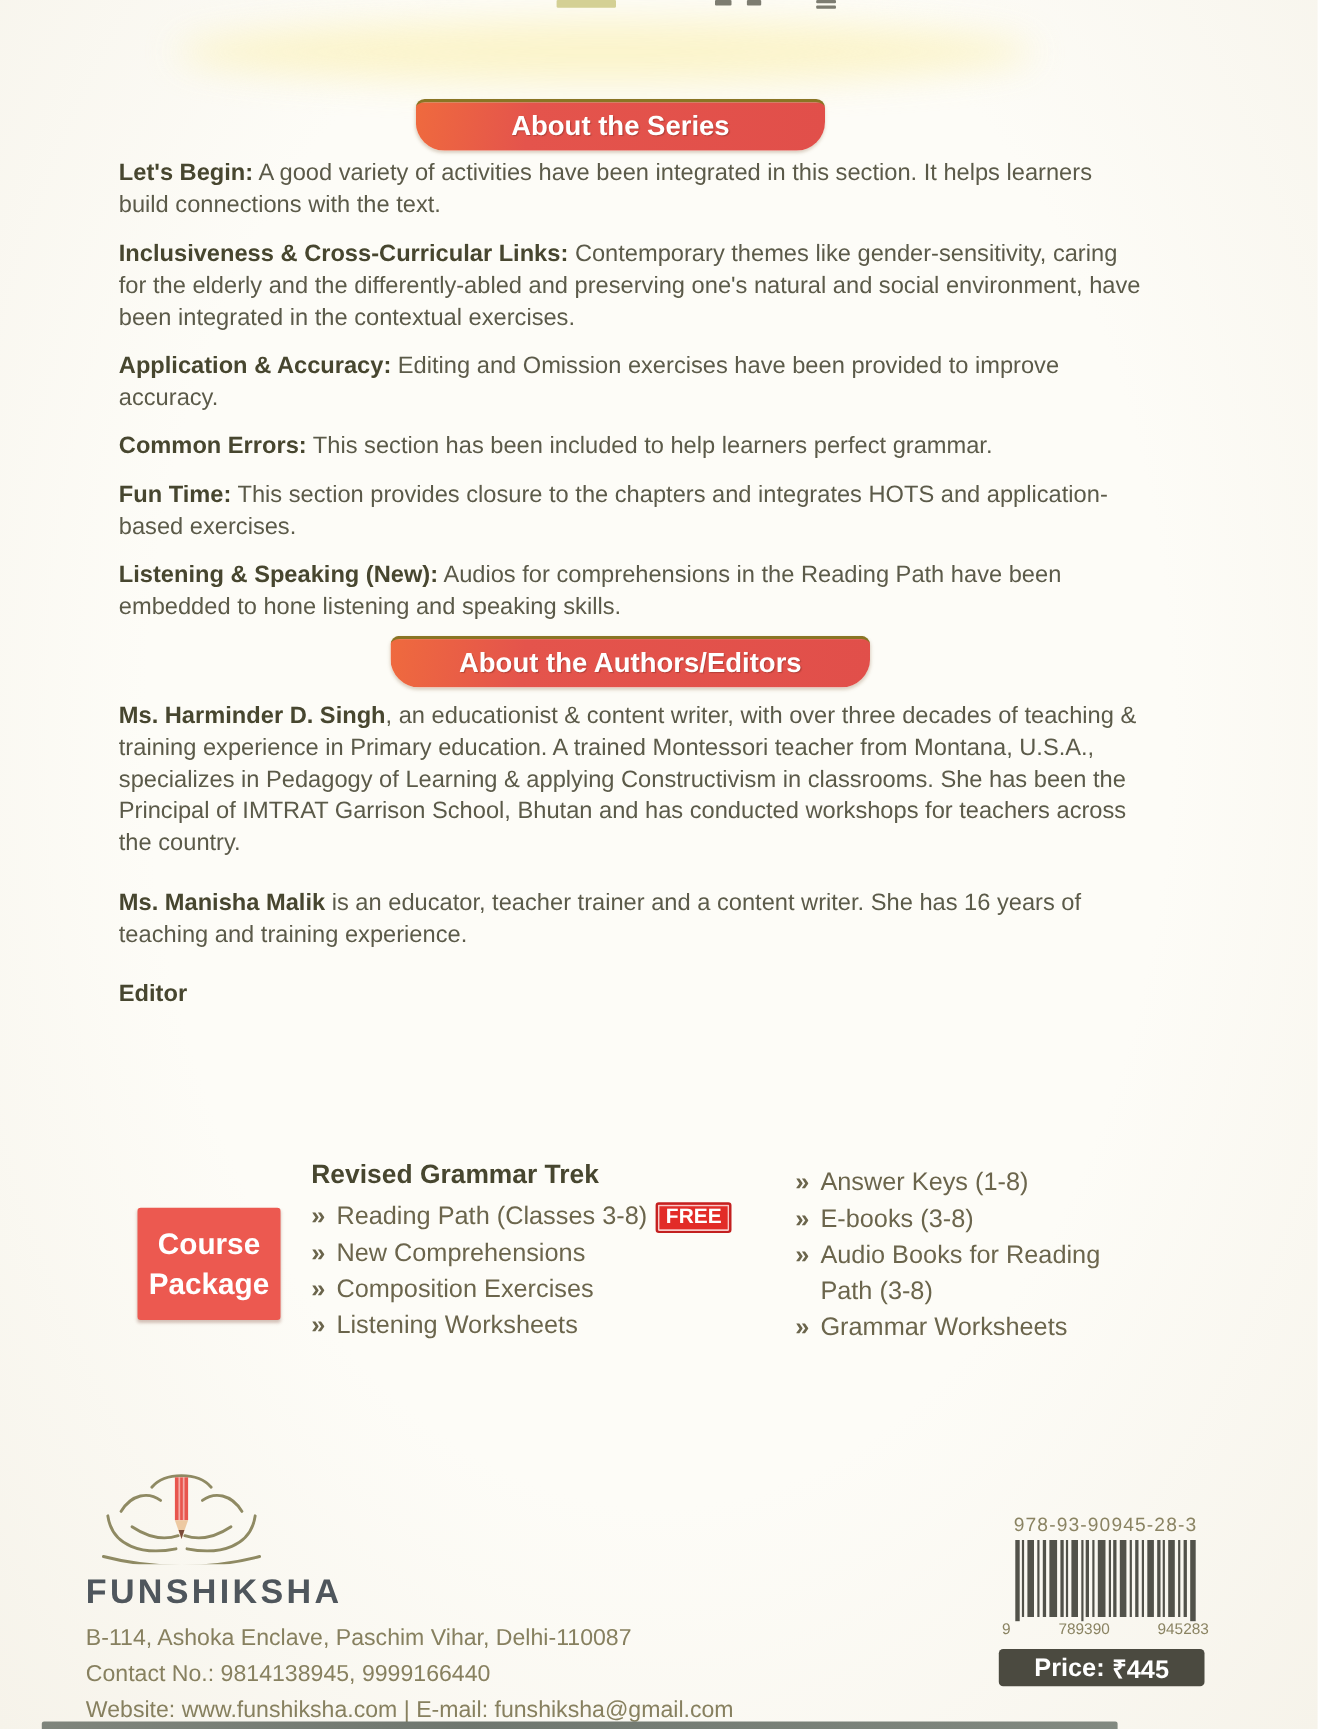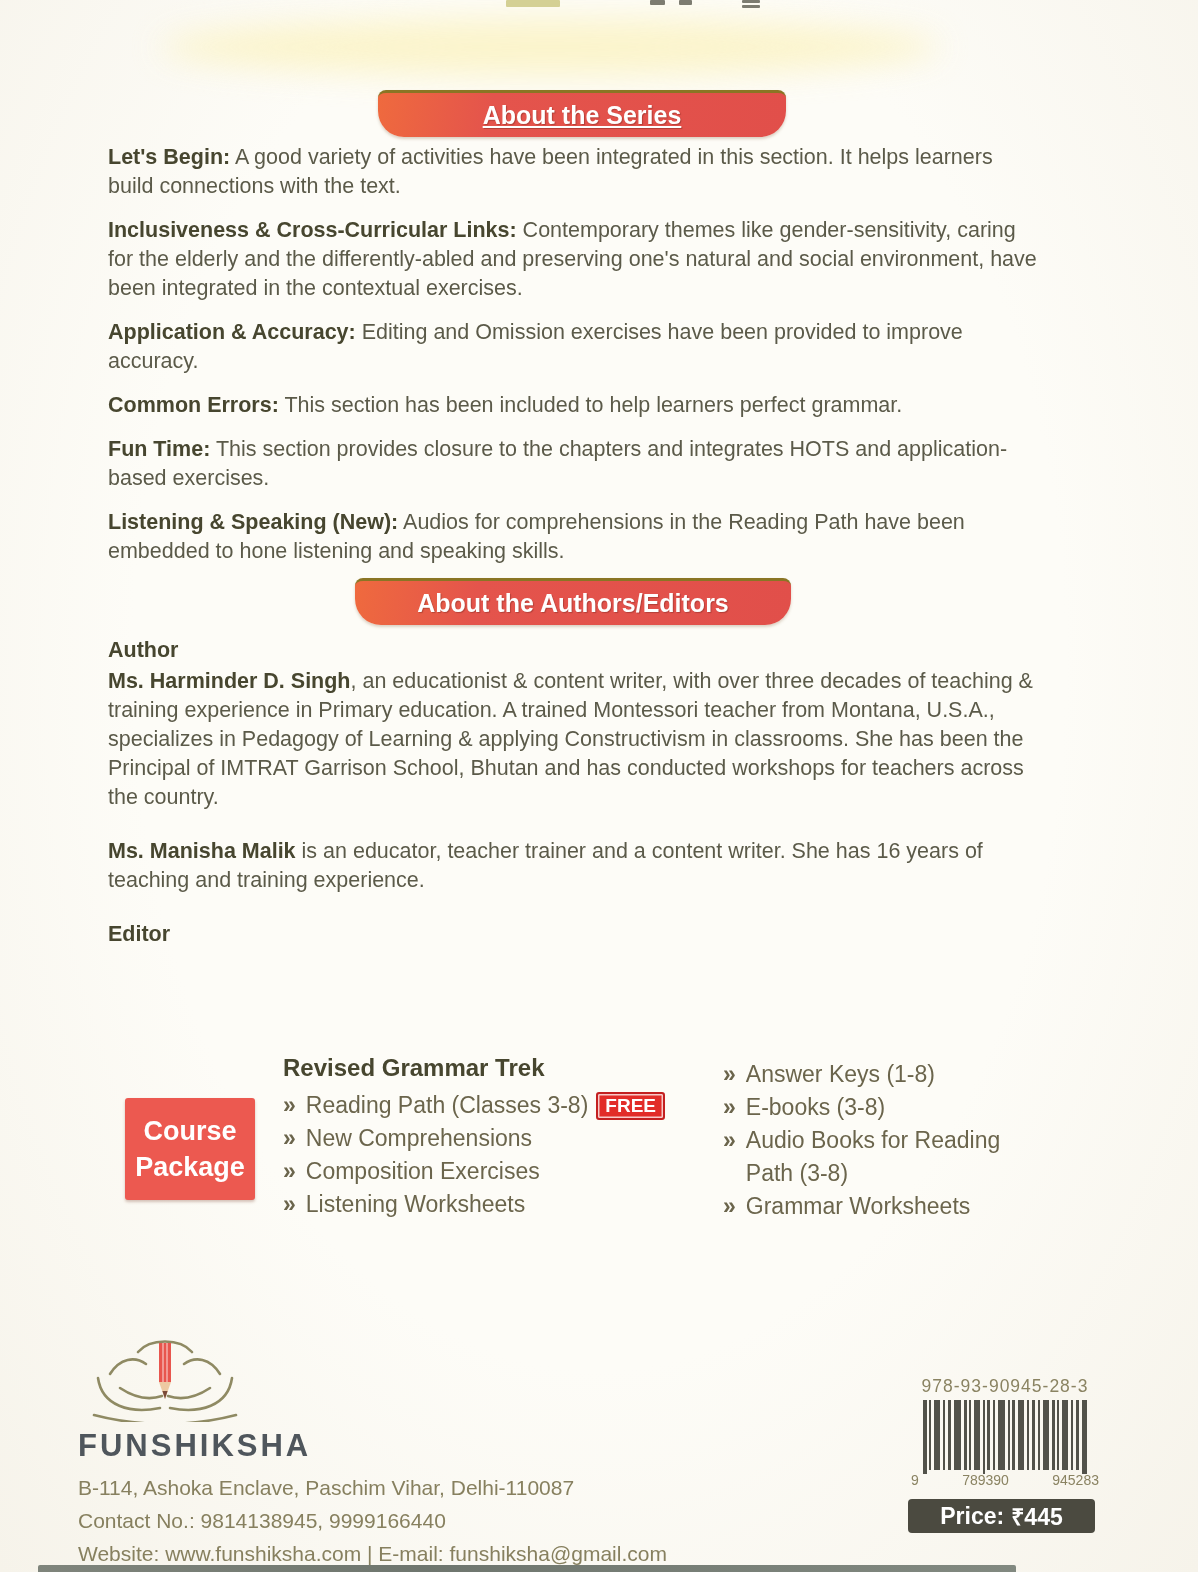--- a/index.html
+++ b/index.html
@@ -21,21 +21,21 @@
   .banner{
     position:absolute;height:44px;
     background:linear-gradient(100deg,#ef6a3e 0%,#e4544c 28%,#e14f4a 100%);
     border-top:3px solid #8a7524;
     border-radius:8px 8px 26px 26px;
     display:flex;align-items:center;justify-content:center;
     color:#fff;font-weight:bold;font-size:25px;
     text-shadow:1px 1px 1px rgba(90,30,20,.35);
     box-shadow:0 2px 3px rgba(120,80,40,.25);
   }
-  #series-banner{left:378px;top:90px;width:408px;text-decoration:underline;}
+  #series-banner{left:378px;top:90px;width:372px;}
   #authors-banner{left:355px;top:578px;width:436px;}
   
   .textcol{position:absolute;left:108px;width:930px;color:#5b5a49;font-size:21.5px;line-height:29px;}
   #series-text{top:143px;}
   #authors-text{top:636px;}
   .textcol p{margin:0 0 15px 0;}
   .textcol b{color:#47462f;}
   .subhead{font-weight:bold;color:#47462f;margin:0 0 2px 0;}
   .gap{height:10px;}
   
@@ -109,21 +109,20 @@
     <p><b>Common Errors:</b><span> This section has been included to help learners perfect grammar.</span></p>
     <p><b>Fun Time:</b><span> This section provides closure to the chapters and integrates HOTS and application-based exercises.</span></p>
     <p><b>Listening &amp; Speaking (New):</b><span> Audios for comprehensions in the Reading Path have been embedded to hone listening and speaking skills.</span></p>
   </div>
 
   <div class="banner" id="authors-banner">
     <span>About the Authors/Editors</span>
   </div>
 
   <div class="textcol" id="authors-text">
-    <div class="subhead">Author</div>
     <p><b>Ms. Harminder D. Singh</b><span>, an educationist &amp; content writer, with over three decades of teaching &amp; training experience in Primary education. A trained Montessori teacher from Montana, U.S.A., specializes in Pedagogy of Learning &amp; applying Constructivism in classrooms. She has been the Principal of IMTRAT Garrison School, Bhutan and has conducted workshops for teachers across the country.</span></p>
     <div class="gap"></div>
     <p><b>Ms. Manisha Malik</b><span> is an educator, teacher trainer and a content writer. She has 16 years of teaching and training experience.</span></p>
     <div class="gap"></div>
     <div class="subhead">Editor</div>
   </div>
 
   <div id="course">
     <div class="badge-col">
       <div class="course-badge">

